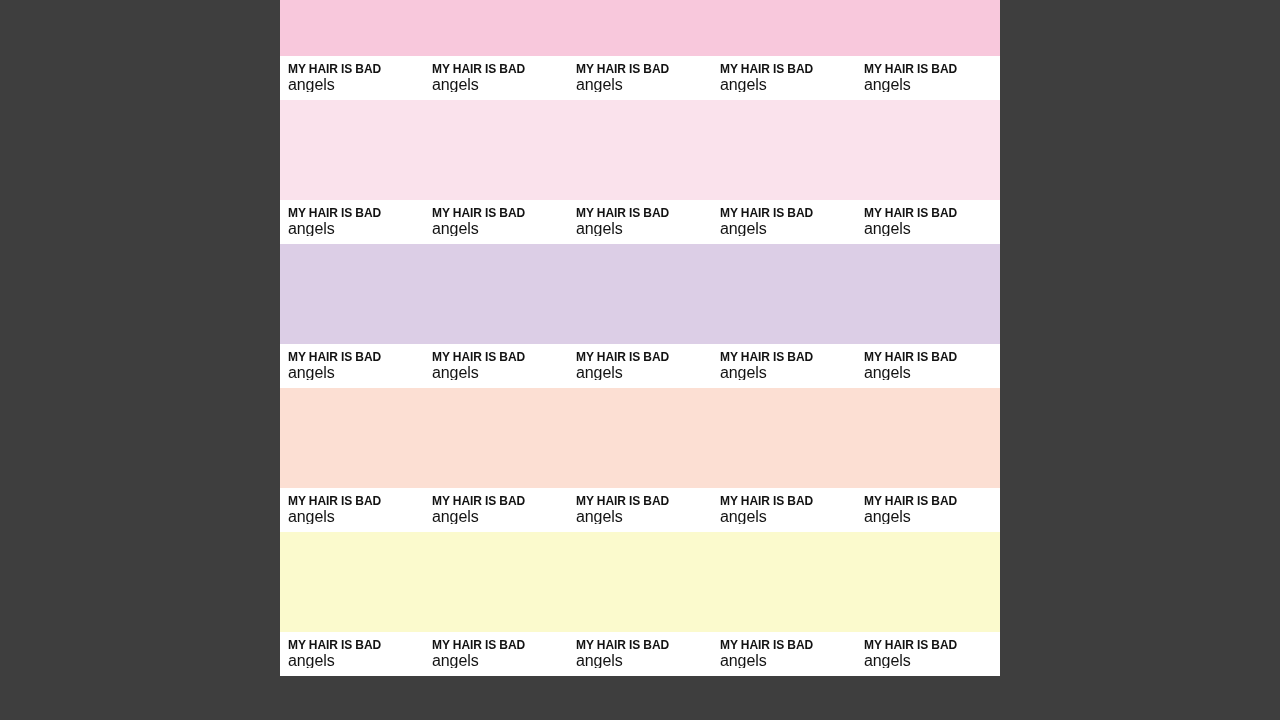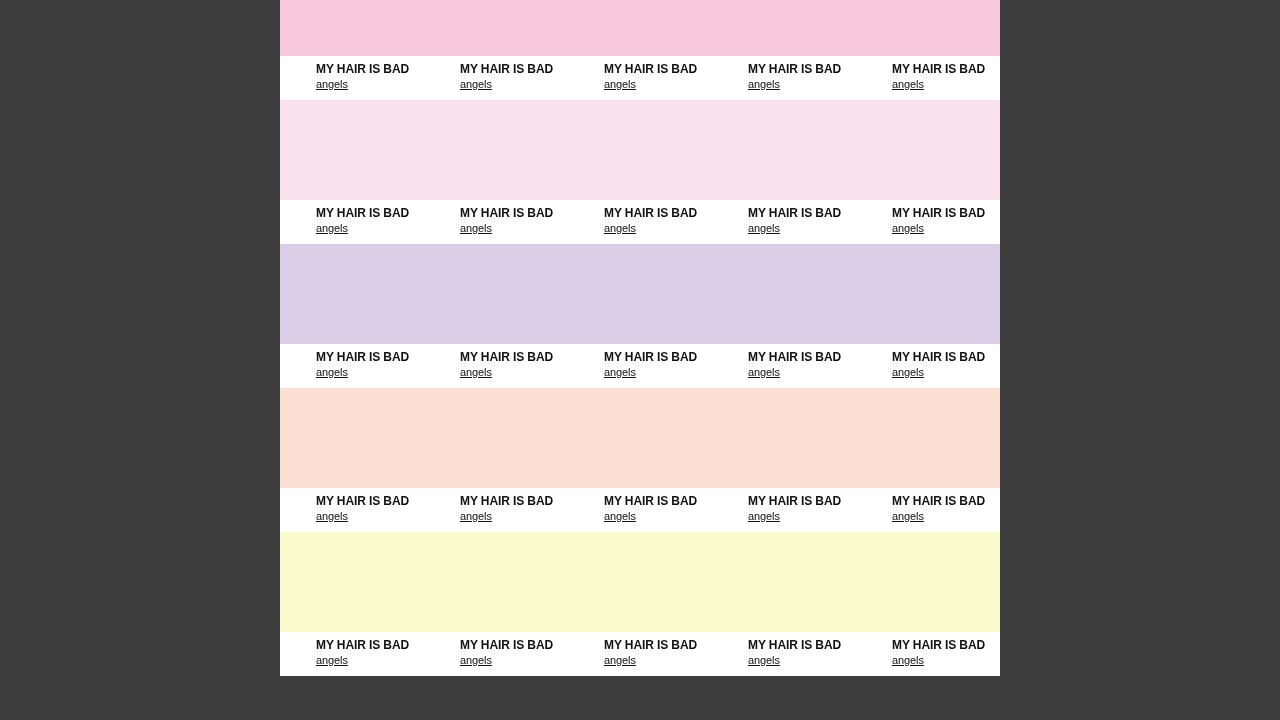--- a/index.html
+++ b/index.html
@@ -50,44 +50,42 @@
     background: #ffffff;
     display: flex;
     align-items: flex-start;
     box-sizing: border-box;
     padding-top: 6px;
   }
 
   .caption-cell {
     width: 144px;
     box-sizing: border-box;
-    padding-left: 16px;
+    padding-left: 8px;
     overflow: hidden;
-    margin-left: 20px;
   }
 
   .caption-title {
     font-family: "Liberation Sans", sans-serif;
     font-size: 12px;
     font-weight: bold;
     color: #121212;
     line-height: 15px;
     letter-spacing: -0.1px;
     white-space: nowrap;
   }
 
   .caption-artist {
     font-family: "Liberation Sans", sans-serif;
-    font-size: 11px;
+    font-size: 16px;
     font-weight: normal;
     color: #121212;
     line-height: 15px;
     letter-spacing: -0.1px;
     white-space: nowrap;
-    text-decoration: underline;
   }
 </style>
 </head>
 <body>
 
 <div id="viewport">
   <div id="content-column" style="left: 280px; width: 720px; top: -44px; background: rgb(255, 255, 255);">
       <div class="grid-block">
         <div class="cover-band" style="background: rgb(248, 200, 220);"></div>
         <div class="caption-row" style="background: rgb(255, 255, 255);">

